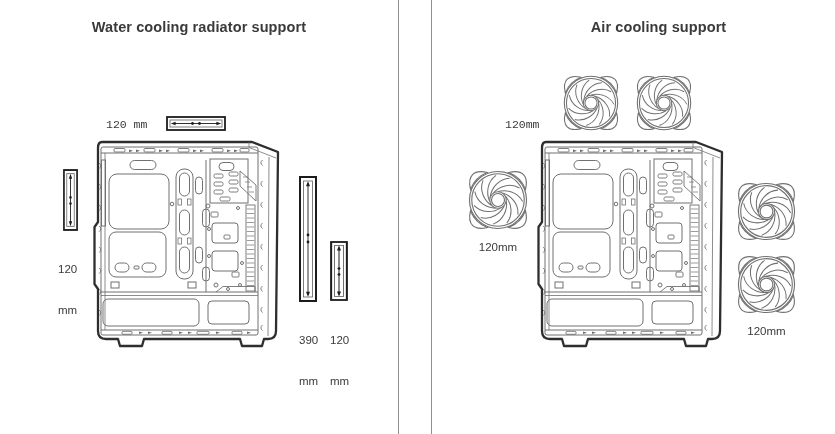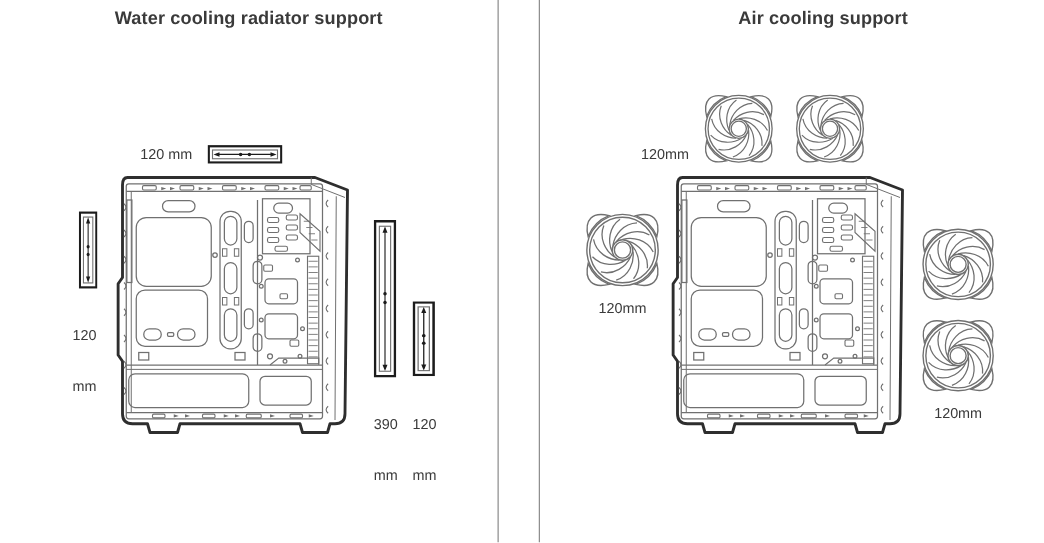--- a/index.html
+++ b/index.html
@@ -8,28 +8,28 @@
   }
   *{margin:0;padding:0;box-sizing:border-box;}
   html,body{width:835px;height:434px;}
   body{
     background:var(--background);
     font-family:"Liberation Sans","DejaVu Sans",sans-serif;
     position:relative;overflow:hidden;color:var(--text);
   }
   .panel{position:absolute;top:0;height:434px;}
   .panel-title{
-    position:absolute;top:7px;left:0;width:100%;
+    position:absolute;top:19px;left:0;width:100%;
     text-align:center;font-size:14.5px;font-weight:700;color:var(--title);
     letter-spacing:.1px;
   }
   .divider{position:absolute;top:0;width:1px;height:434px;background:var(--divider);}
   .abs{position:absolute;}
   .dim-label{font-size:11.5px;line-height:1.2;color:var(--text);white-space:pre;}
-  .ra{text-align:center;} .ca{text-align:center;}
+  .ra{text-align:left;font-family:Liberation Mono, monospace;} .ca{text-align:center;}
   svg{display:block;}
 </style>
 </head>
 <body>
 
 <svg width="0" height="0" style="position:absolute" aria-hidden="true">
   <defs>
 
     <g id="case-def" fill="none" style="stroke:var(--line)" stroke-width="1">
 

